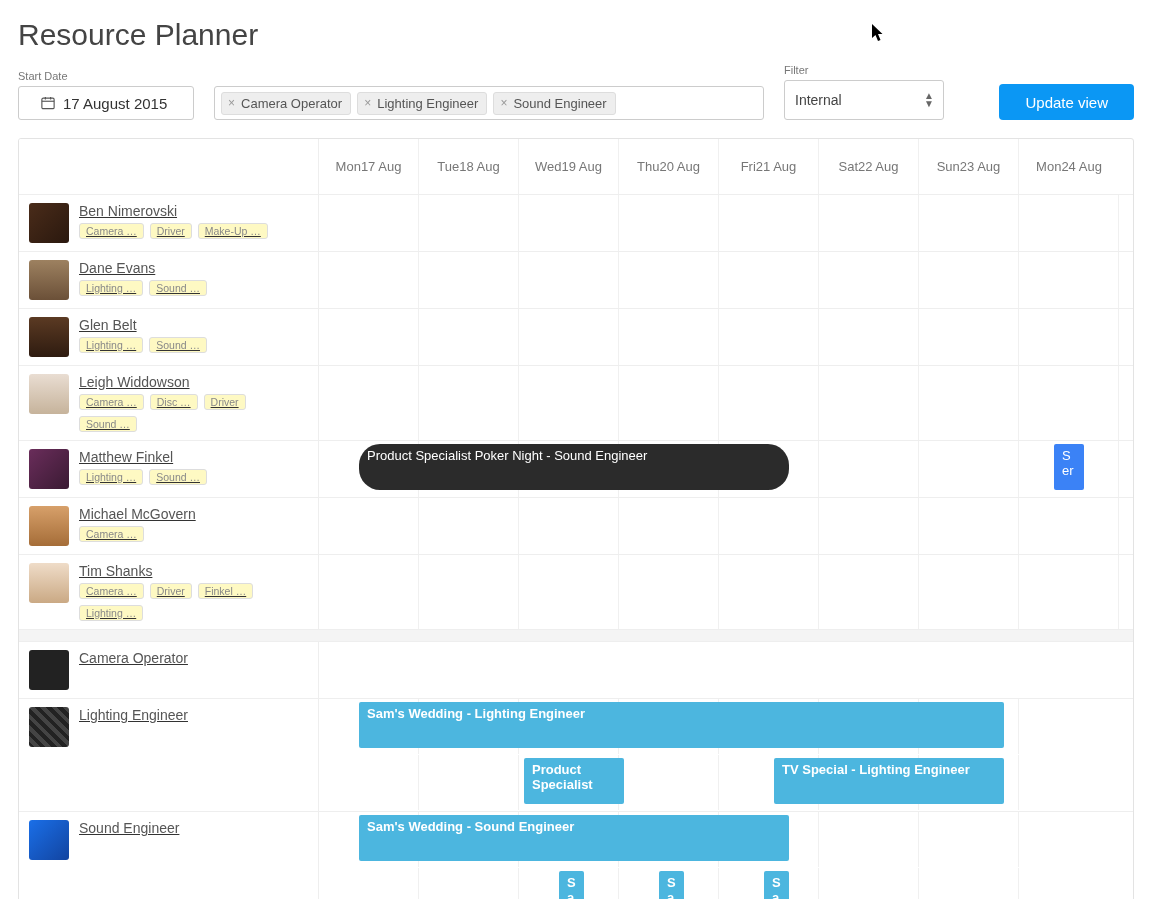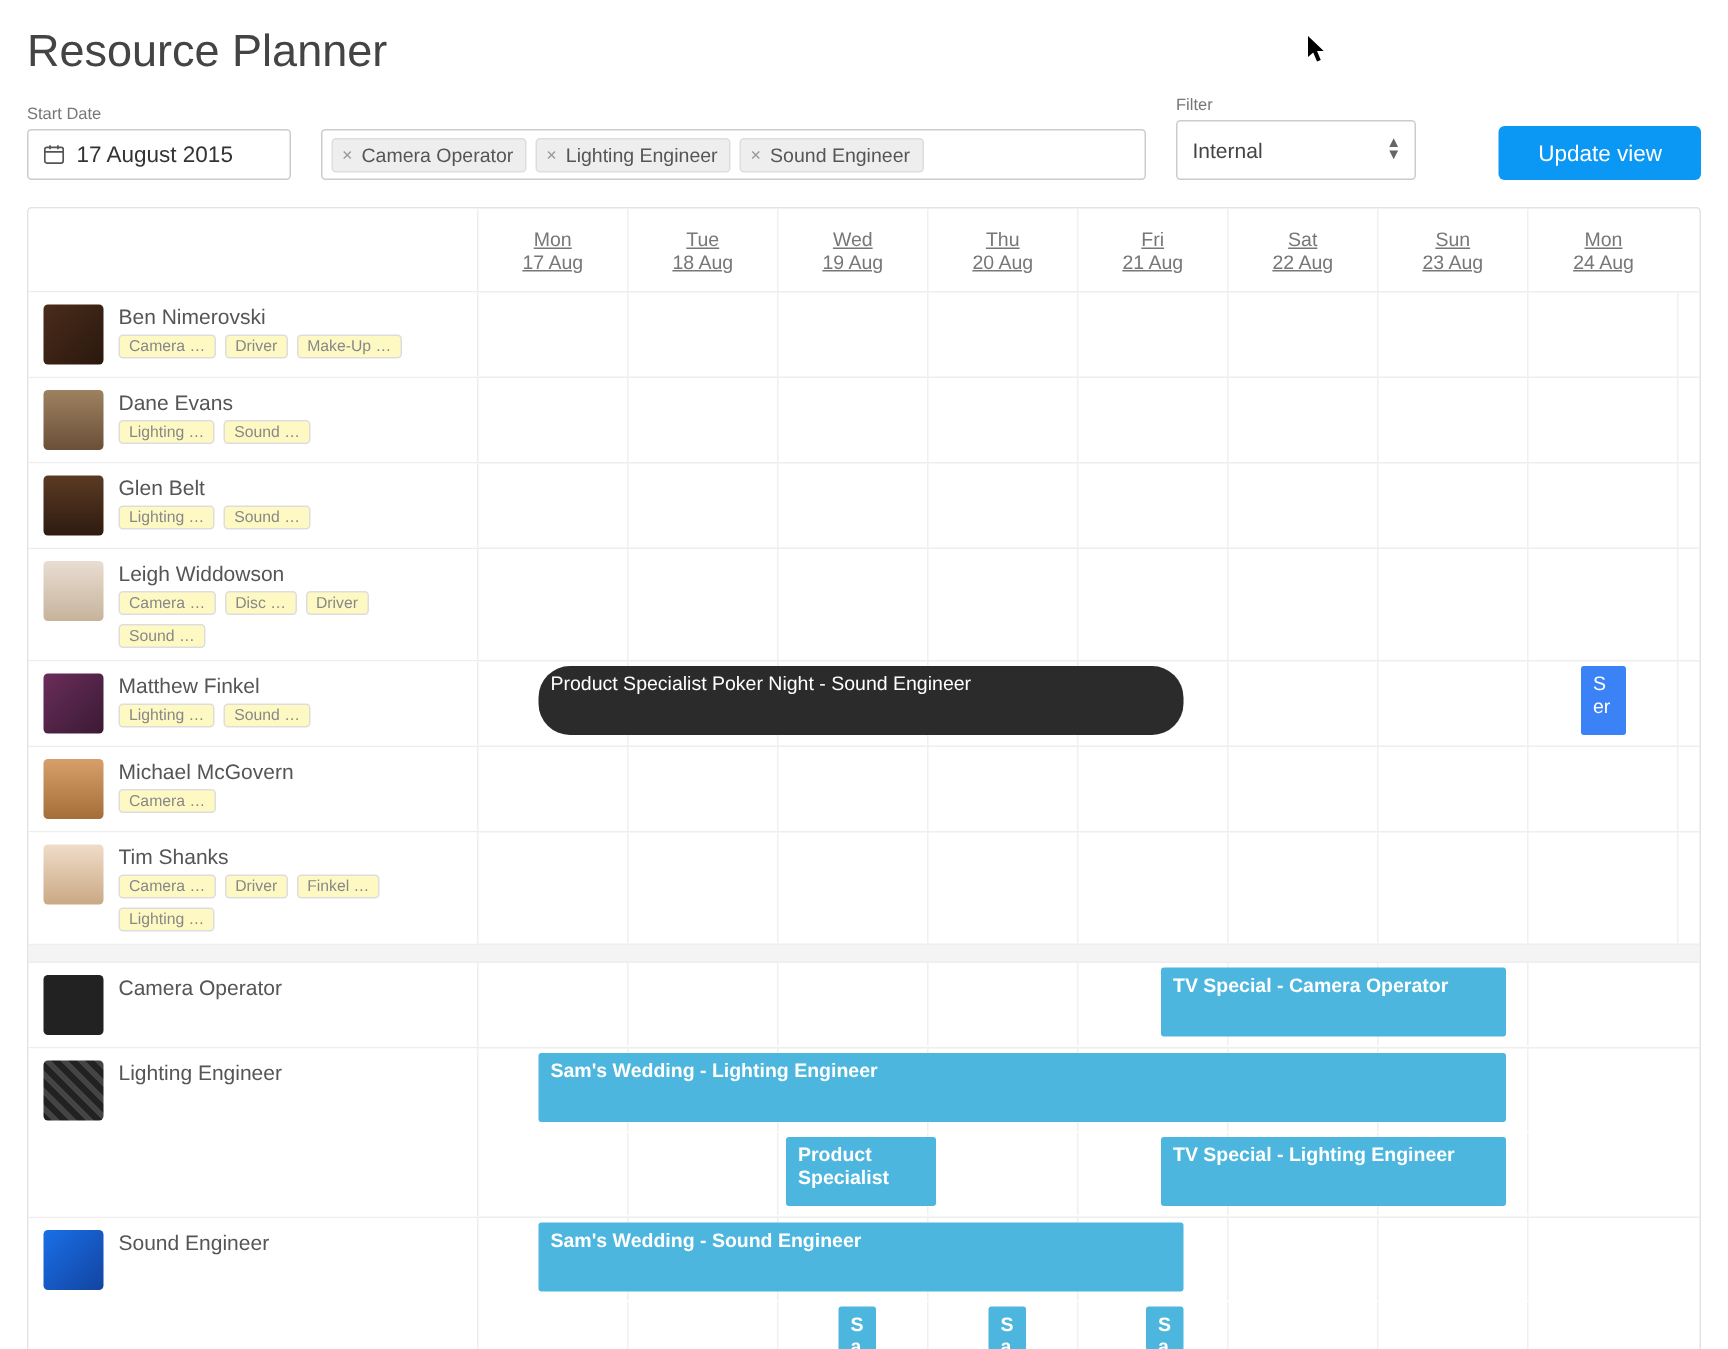--- a/index.html
+++ b/index.html
@@ -4,44 +4,44 @@
 <style>
   * { box-sizing: border-box; margin: 0; padding: 0; }
   body { font-family: "Helvetica Neue", Helvetica, Arial, sans-serif; color:#333; background:#fff; }
   .wrap { padding:18px 18px 8px 18px; width:1152px; }
   h1.page-title { font-size:30px; font-weight:400; color:#444; margin-bottom:12px; }
 
   .filter-row { display:flex; gap:20px; align-items:flex-end; margin-bottom:18px; }
   .field { display:flex; flex-direction:column; }
   .field-label { font-size:11px; color:#777; margin-bottom:4px; font-weight:400; }
 
-  .date-input { display:flex; align-items:center; border:1px solid #ccc; border-radius:3px; height:34px; padding:0 10px; gap:8px; background:#fff; width:176px; }
+  .date-input { display:flex; align-items:center; border:1px solid #ccc; border-radius:3px; height:34px; padding:0 22px; gap:8px; background:#fff; width:176px; }
   .date-input .cal-ico { width:14px; height:14px; color:#555; }
   .date-input .date-val { font-size:15px; color:#333; }
 
   .services-box { border:1px solid #ccc; border-radius:3px; min-height:34px; padding:4px 6px; display:flex; gap:6px; flex-wrap:wrap; align-items:center; width:550px; background:#fff; }
   .chip { background:#eee; border:1px solid #ddd; border-radius:3px; padding:3px 8px 3px 6px; font-size:13px; color:#555; display:flex; align-items:center; gap:6px; }
   .chip .x { color:#999; font-size:12px; cursor:pointer; }
 
   .select-wrap { position:relative; width:160px; }
   .select { border:1px solid #ccc; border-radius:3px; height:40px; width:100%; padding:0 10px; font-size:14px; color:#444; appearance:none; background:#fff; }
   .sel-arrows { position:absolute; right:10px; top:50%; transform:translateY(-50%); font-size:10px; color:#666; line-height:8px; pointer-events:none; }
 
   .btn-primary { background:#0b97f4; color:#fff; border:none; border-radius:4px; height:36px; padding:0 26px; font-size:15px; font-weight:500; cursor:pointer; }
 
   
   .planner { border:1px solid #e3e3e3; border-radius:3px; overflow:hidden; position:relative; }
   .row { display:flex; border-bottom:1px solid #eee; }
   .row.header .side-col { height:55px; }
-  .side-col { width:300px; min-width:300px; border-right:1px solid #eee; padding:8px 10px; display:flex; gap:10px; background:#fff; }
+  .side-col { width:300px; min-width:300px; border-right:1px solid #eee; padding:8px 10px; display:flex; gap:10px; background:#fff;text-decoration:underline; }
   .lanes { display:flex; flex:1; position:relative; }
   .lane { width:100px; min-width:100px; border-right:1px solid #f0f0f0; }
   .lane:last-child { border-right:none; }
 
-  .row.header .lane { display:flex; flex-direction:column; align-items:center; justify-content:center; height:55px; font-size:13px; color:#777;text-decoration:underline; }
+  .row.header .lane { display:flex; align-items:center; justify-content:center; height:55px; font-size:13px; color:#777; }
   .row.header .lane .dow { }
   .row.header .lane .dnum { }
 
   .avatar { width:40px; height:40px; border-radius:3px; background:#ccc; flex-shrink:0; }
   .av1{background:linear-gradient(135deg,#4a2c1a,#2a180e);}
   .av2{background:linear-gradient(180deg,#9d8160,#6b5038);}
   .av3{background:linear-gradient(180deg,#5b3a23,#2e1b10);}
   .av4{background:linear-gradient(180deg,#e9ddd2,#c6b39b);}
   .av5{background:linear-gradient(135deg,#6a2d5b,#3a1a33);}
   .av6{background:linear-gradient(180deg,#d7a06a,#a56d38);}
@@ -337,37 +337,20 @@
     <div class="separator-row"></div>
 
     <div id="service-rows">
         <div class="row multi">
           <div class="side-col">
             <div class="avatar av8"></div>
             <div class="person-info">
               <span class="person-name">Camera Operator</span>
             </div>
           </div>
-          <div class="lanes">
-            <div class="track">
-              <div class="lane-bg">
-                <div class="lane"></div>
-                <div class="lane"></div>
-                <div class="lane"></div>
-                <div class="lane"></div>
-                <div class="lane"></div>
-                <div class="lane"></div>
-                <div class="lane"></div>
-                <div class="lane"></div>
-              </div>
-              <div class="events-layer">
-                <div class="event ev-blue" style="left:455px;width:229.99999999999997px;height:46px;">TV Special - Camera Operator</div>
-              </div>
-            </div>
-          </div>
         </div>
         <div class="row multi">
           <div class="side-col">
             <div class="avatar av9"></div>
             <div class="person-info">
               <span class="person-name">Lighting Engineer</span>
             </div>
           </div>
           <div class="lanes">
             <div class="track">

